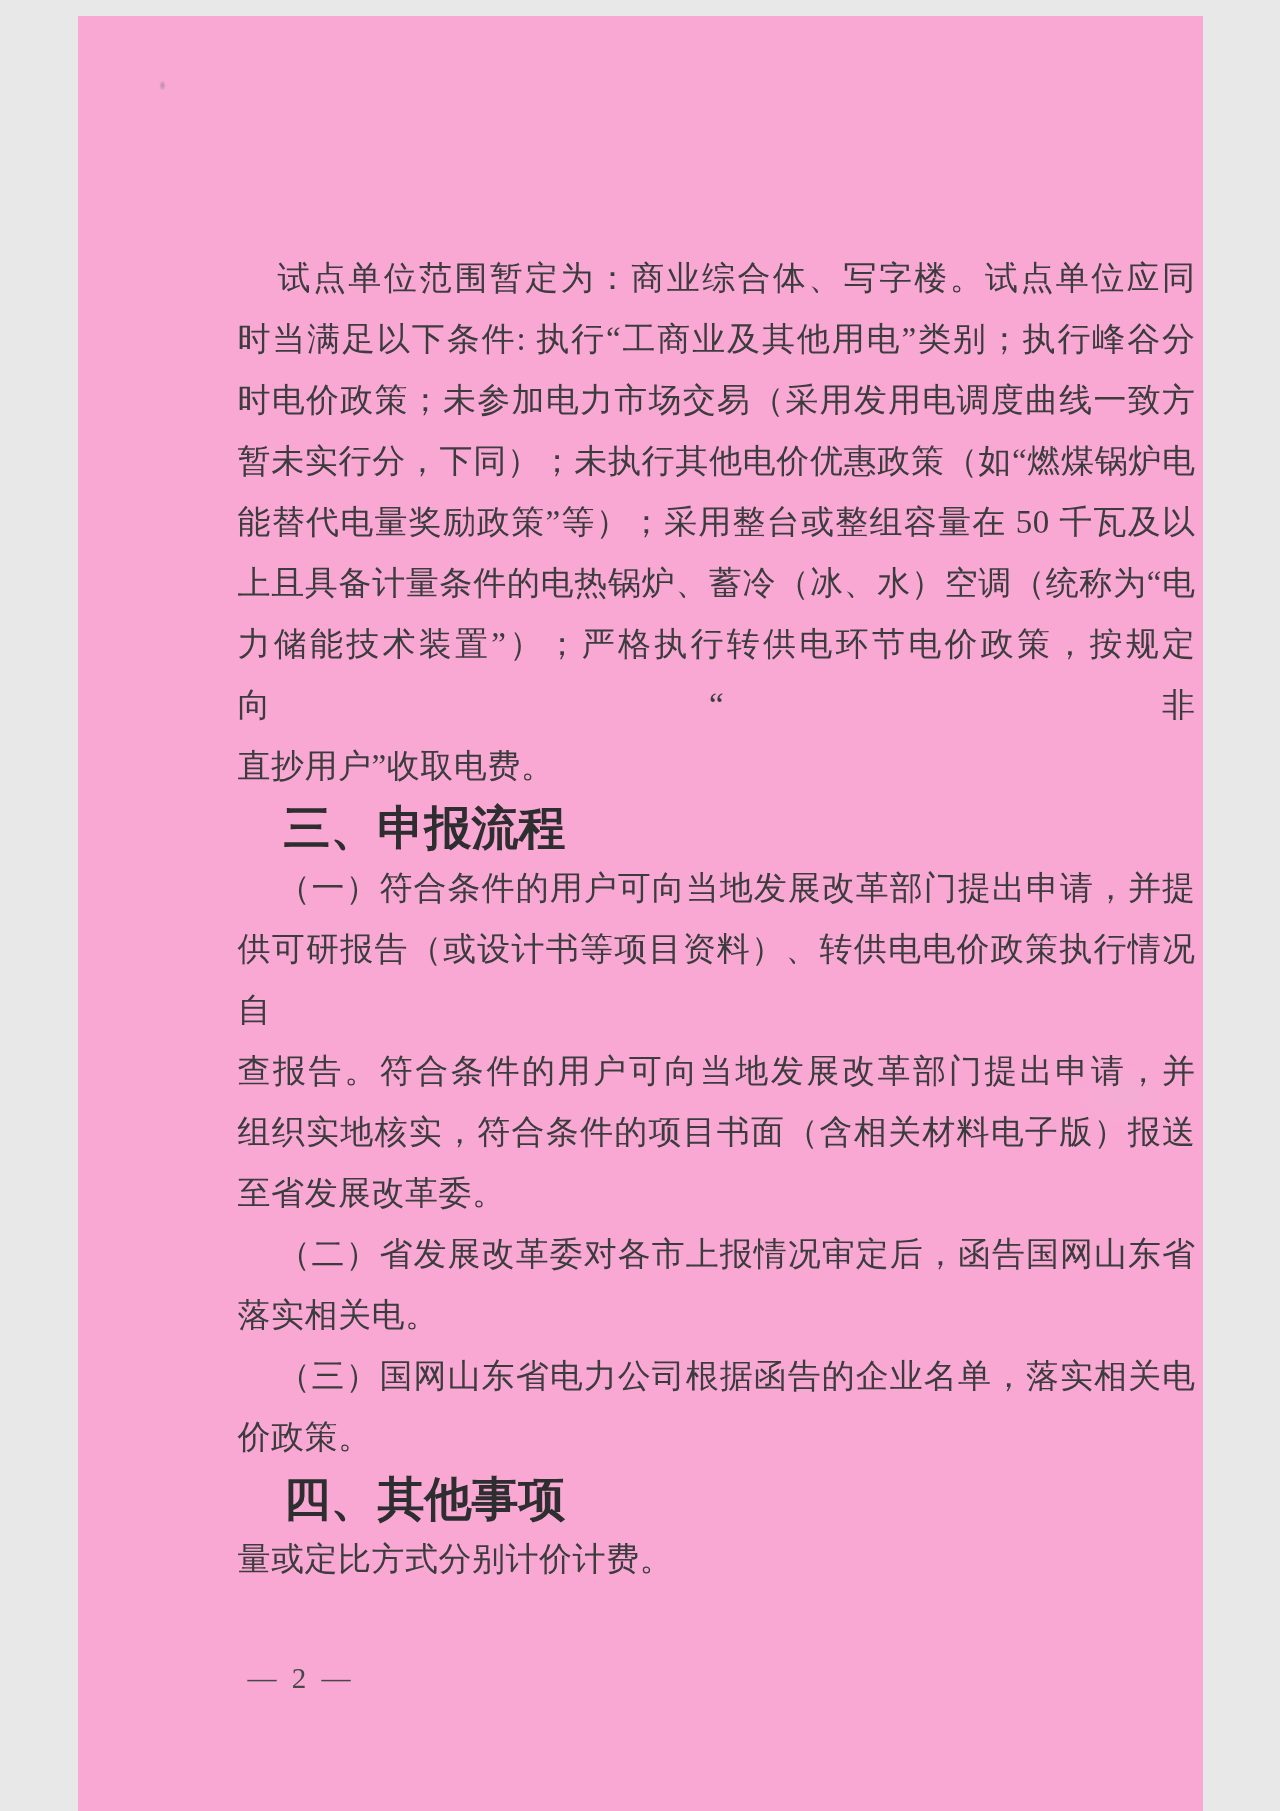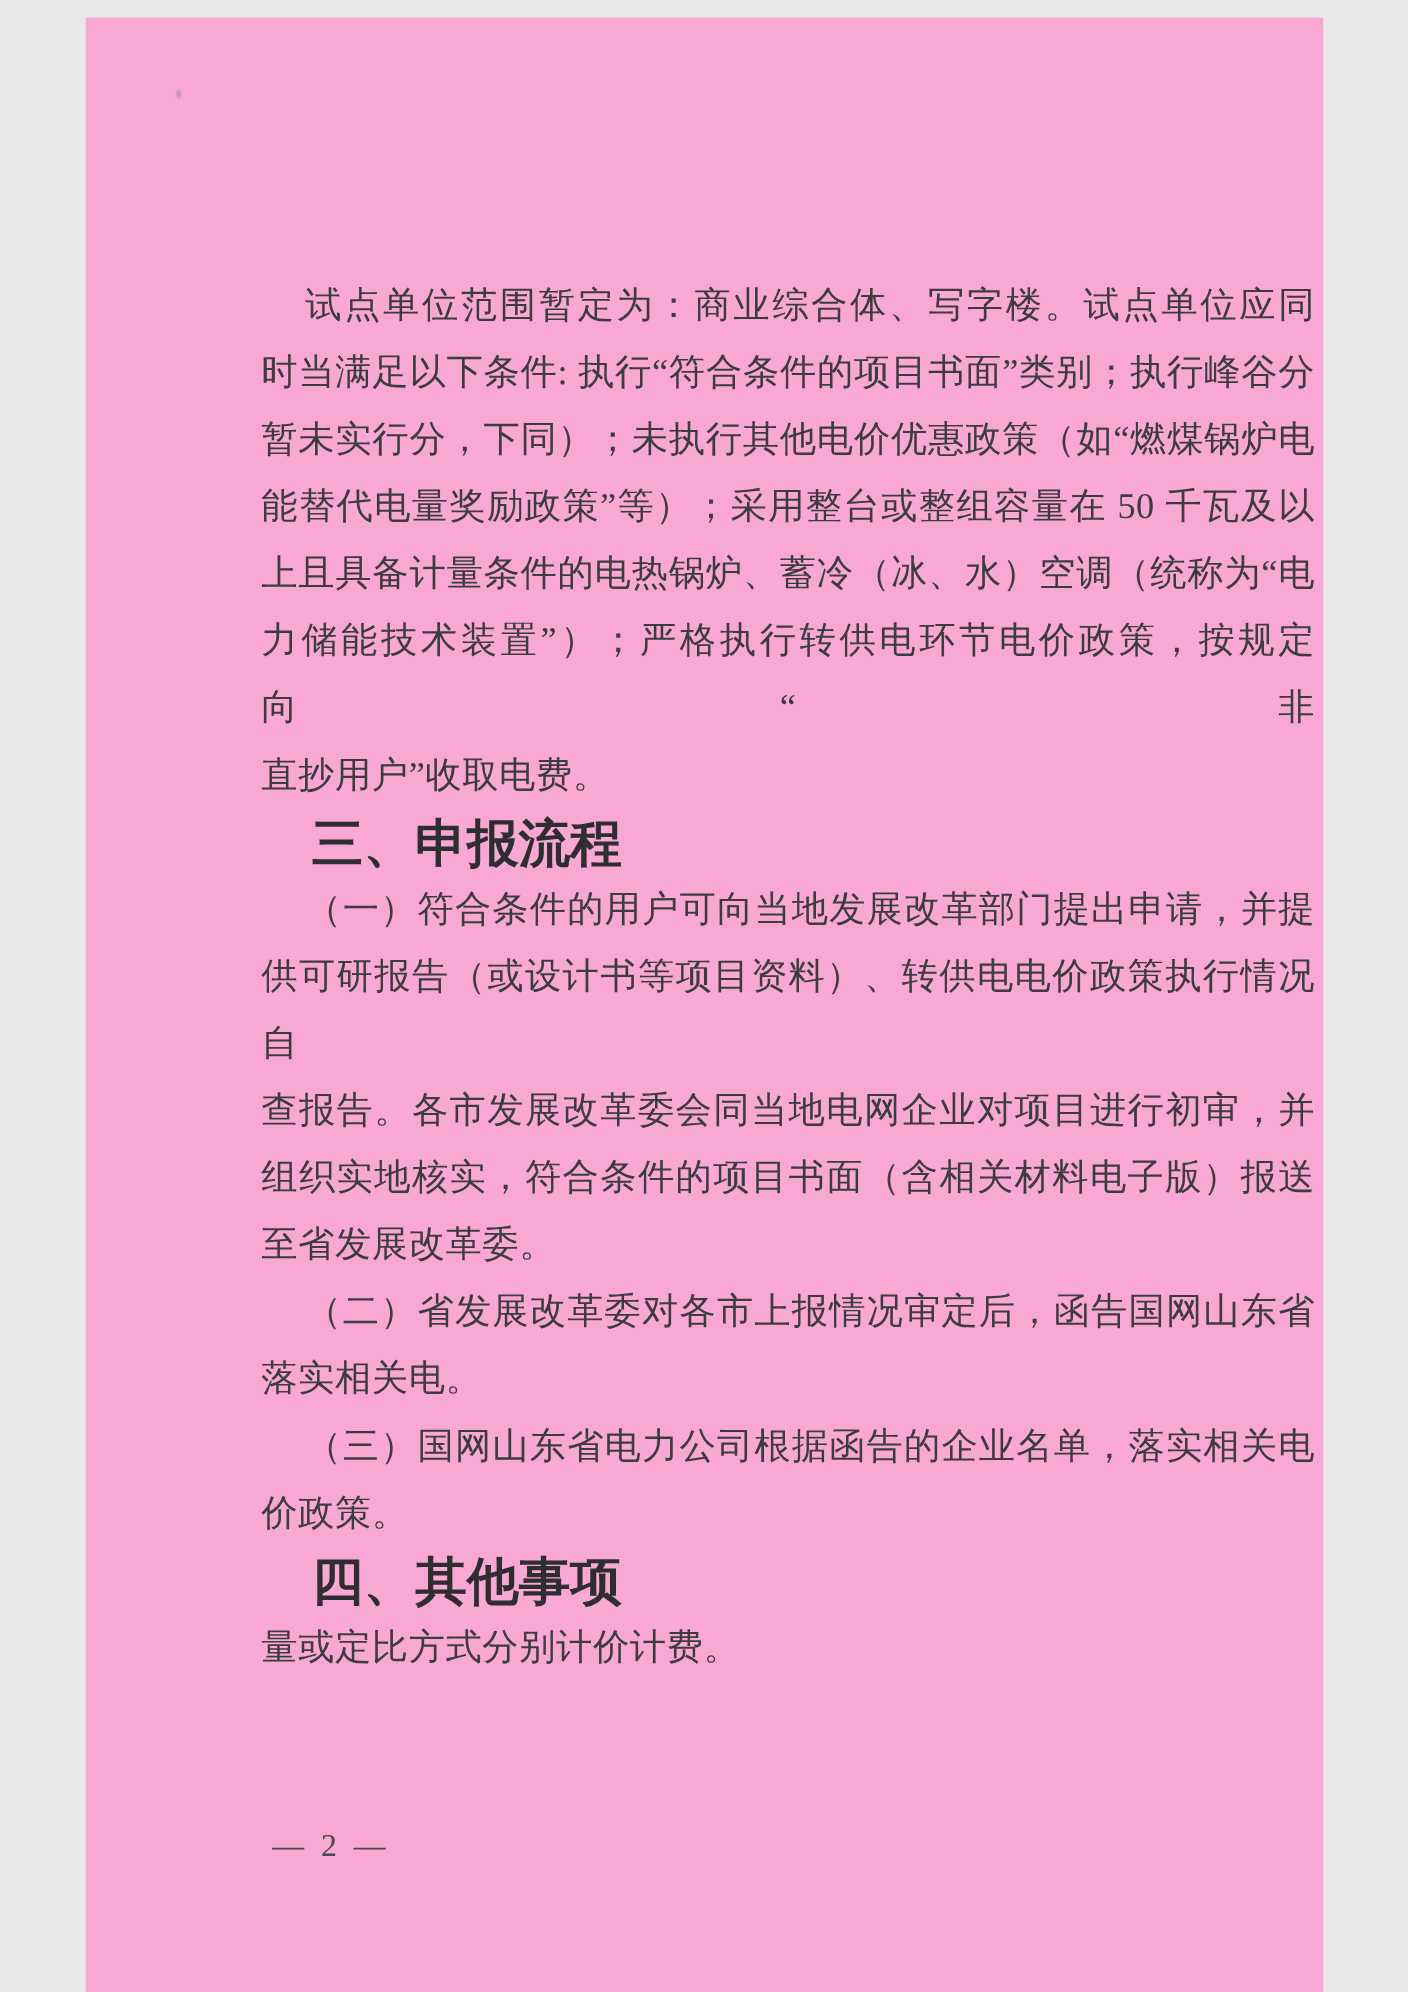--- a/index.html
+++ b/index.html
@@ -82,32 +82,33 @@
 <body>
 
 <div class="page">
   <div class="speck speck-1"></div>
   <div class="speck speck-2"></div>
   <div class="speck speck-3"></div>
 
   <div class="content">
       <div class="para">
         <div class="line indent">试点单位范围暂定为：商业综合体、写字楼。试点单位应同</div>
-        <div class="line">时当满足以下条件: 执行“符合条件的项目书面”类别；执行峰谷分</div>
+        <div class="line">时当满足以下条件: 执行“工商业及其他用电”类别；执行峰谷分</div>
+        <div class="line">时电价政策；未参加电力市场交易（采用发用电调度曲线一致方</div>
         <div class="line">暂未实行分，下同）；未执行其他电价优惠政策（如“燃煤锅炉电</div>
         <div class="line">能替代电量奖励政策”等）；采用整台或整组容量在 50 千瓦及以</div>
         <div class="line">上且具备计量条件的电热锅炉、蓄冷（冰、水）空调（统称为“电</div>
         <div class="line">力储能技术装置”）；严格执行转供电环节电价政策，按规定向“非</div>
         <div class="line last">直抄用户”收取电费。</div>
       </div>
       <div class="heading">三、申报流程</div>
       <div class="para">
         <div class="line indent">（一）符合条件的用户可向当地发展改革部门提出申请，并提</div>
         <div class="line">供可研报告（或设计书等项目资料）、转供电电价政策执行情况自</div>
-        <div class="line">查报告。各市发展改革委会同当地电网企业对项目进行初审，并</div>
+        <div class="line">查报告。符合条件的用户可向当地发展改革部门提出申请，并</div>
         <div class="line">组织实地核实，符合条件的项目书面（含相关材料电子版）报送</div>
         <div class="line last">至省发展改革委。</div>
       </div>
       <div class="para">
         <div class="line indent">（二）省发展改革委对各市上报情况审定后，函告国网山东省</div>
         <div class="line last">落实相关电。</div>
       </div>
       <div class="para">
         <div class="line indent">（三）国网山东省电力公司根据函告的企业名单，落实相关电</div>
         <div class="line last">价政策。</div>

